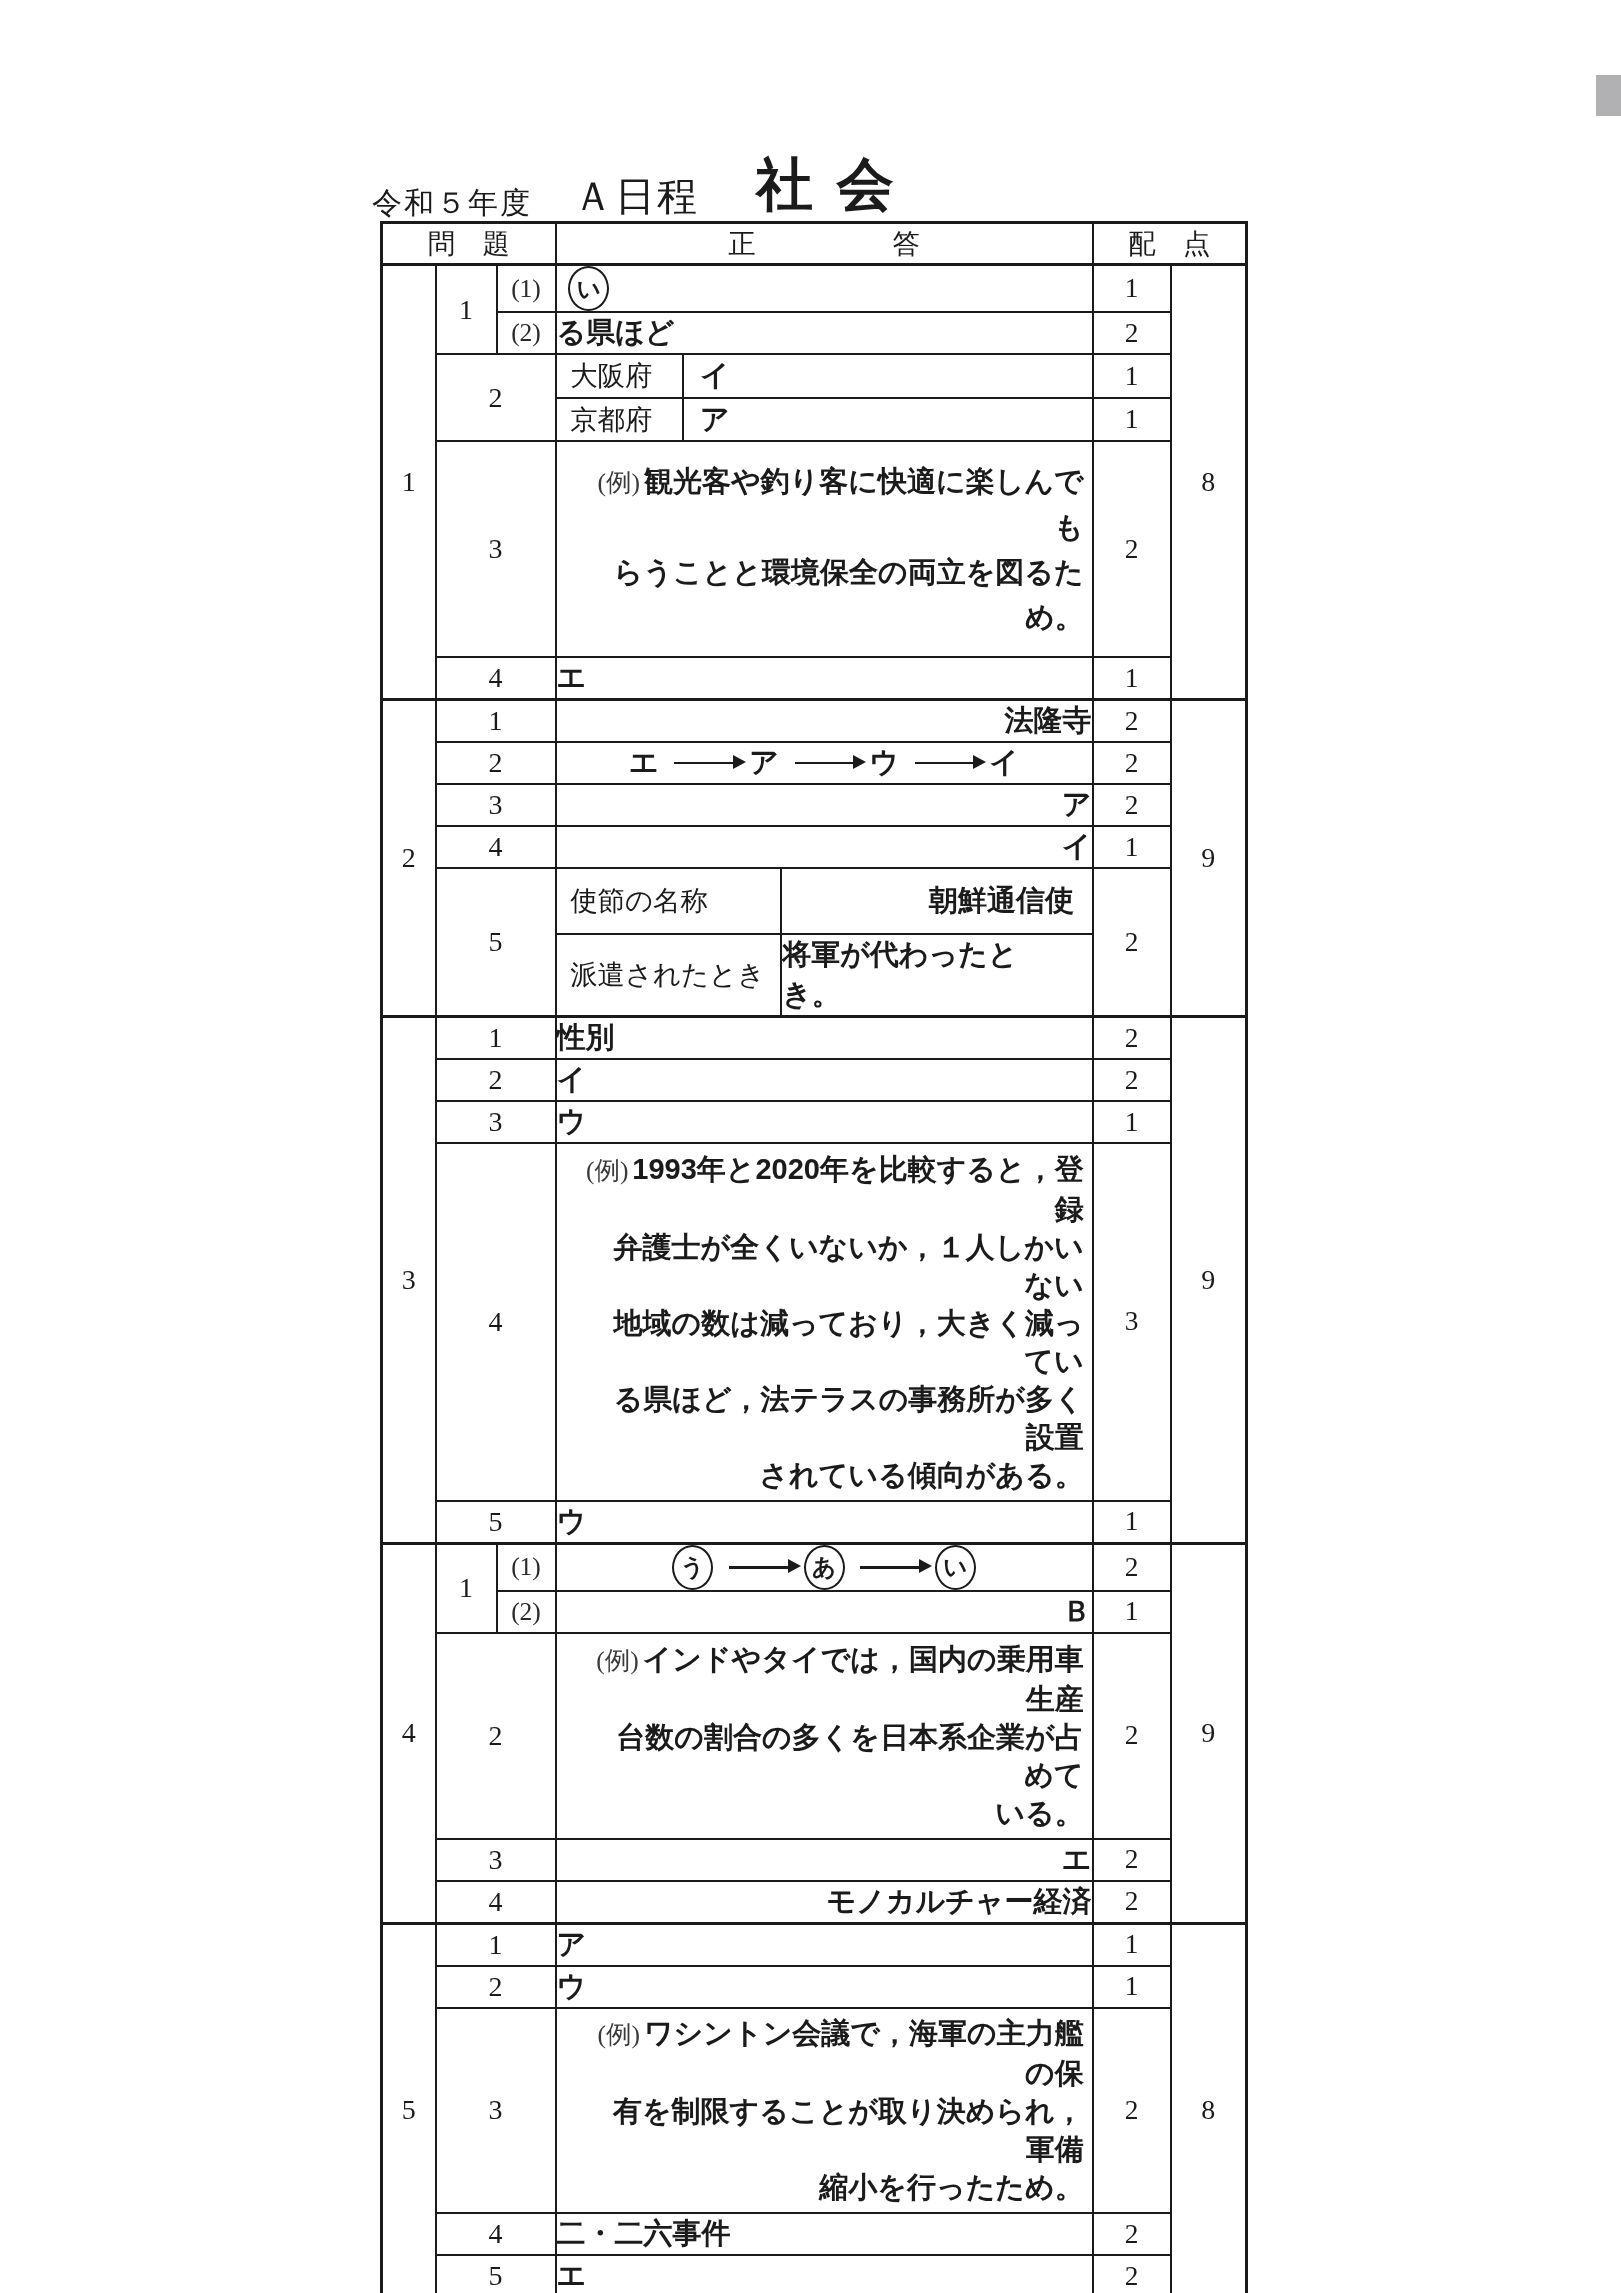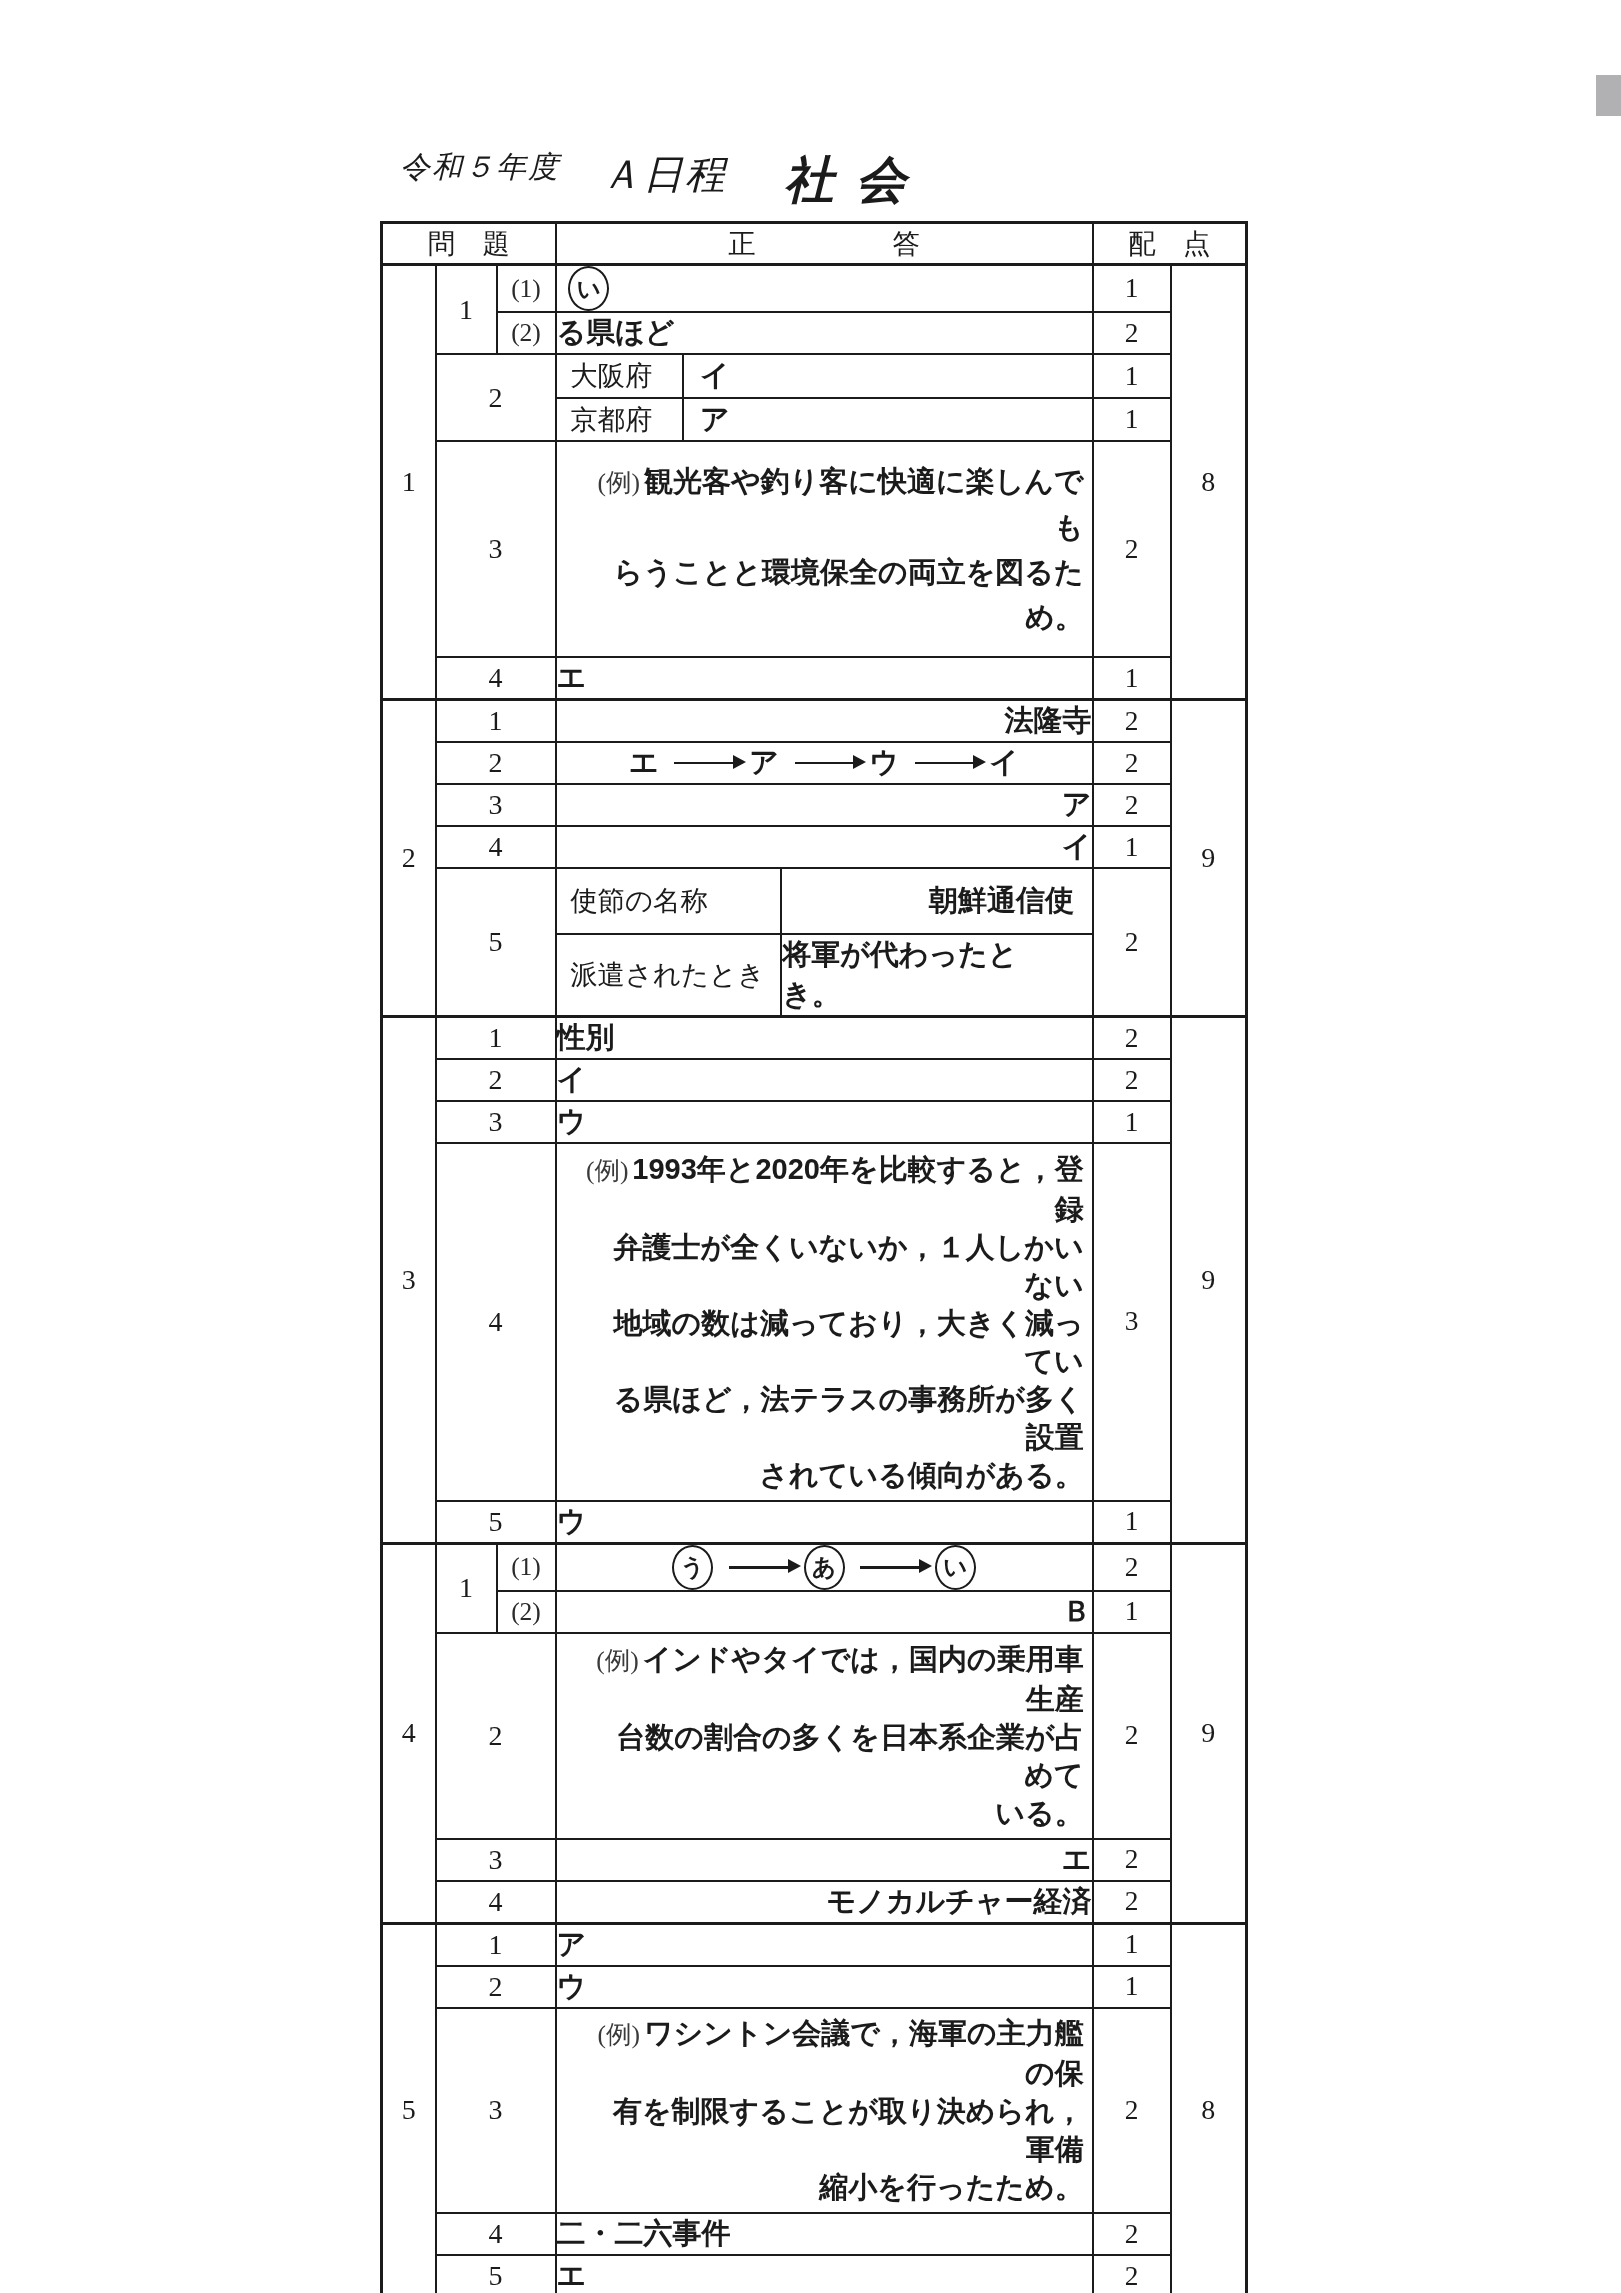--- a/index.html
+++ b/index.html
@@ -1,23 +1,23 @@
 <!DOCTYPE html>
 <html><head>
 <meta charset="utf-8">
 <style>
   html,body{margin:0;padding:0;background:#e8e8e8;}
   .page{position:relative;width:1621px;height:2294px;background:#ffffff;margin:0 auto;
         font-family:"Liberation Serif","DejaVu Serif",serif;color:#1b1b1b;overflow:hidden;}
   .corner-mark{position:absolute;top:75px;right:0;width:25.5px;height:41px;background:#b1b1b4;}
-  .title{position:absolute;left:400px;top:147px;display:flex;align-items:flex-start;font-style:italic;}
+  .title{position:absolute;left:372px;top:147px;display:flex;align-items:flex-end;}
   .title .era{font-size:30px;letter-spacing:2px;}
   .title .sched{font-size:40px;margin-left:41px;letter-spacing:2px;}
   .title .subject{margin-left:57px;font-family:"Liberation Sans","DejaVu Sans",sans-serif;
-                  font-weight:700;font-size:50px;letter-spacing:3.9px;}
+                  font-weight:700;font-size:57px;letter-spacing:3.9px;}
   table.grid{position:absolute;left:380px;top:221px;border-collapse:collapse;table-layout:fixed;
              border:3.9px solid #1b1b1b;}
   .grid th,.grid td{border:2px solid #1b1b1b;padding:0;vertical-align:middle;}
   .grid thead th{height:39px;font-size:27.4px;font-weight:normal;border-bottom:3.9px solid #1b1b1b;text-align:center;}
   .grid tr.sec-start td{border-top:3.9px solid #1b1b1b;}
   .c-sec,.c-qnum,.c-total,.c-pt{text-align:center;font-size:28px;}
   .c-qsub{text-align:center;font-size:25.5px;color:#2a2a2a;}
   .c-pt{font-size:27.4px;}
   .c-ans{font-family:"Liberation Sans","DejaVu Sans",sans-serif;font-weight:700;font-size:29px;}
   .ans-pad-l{padding-left:15.7px;text-align:left;}

